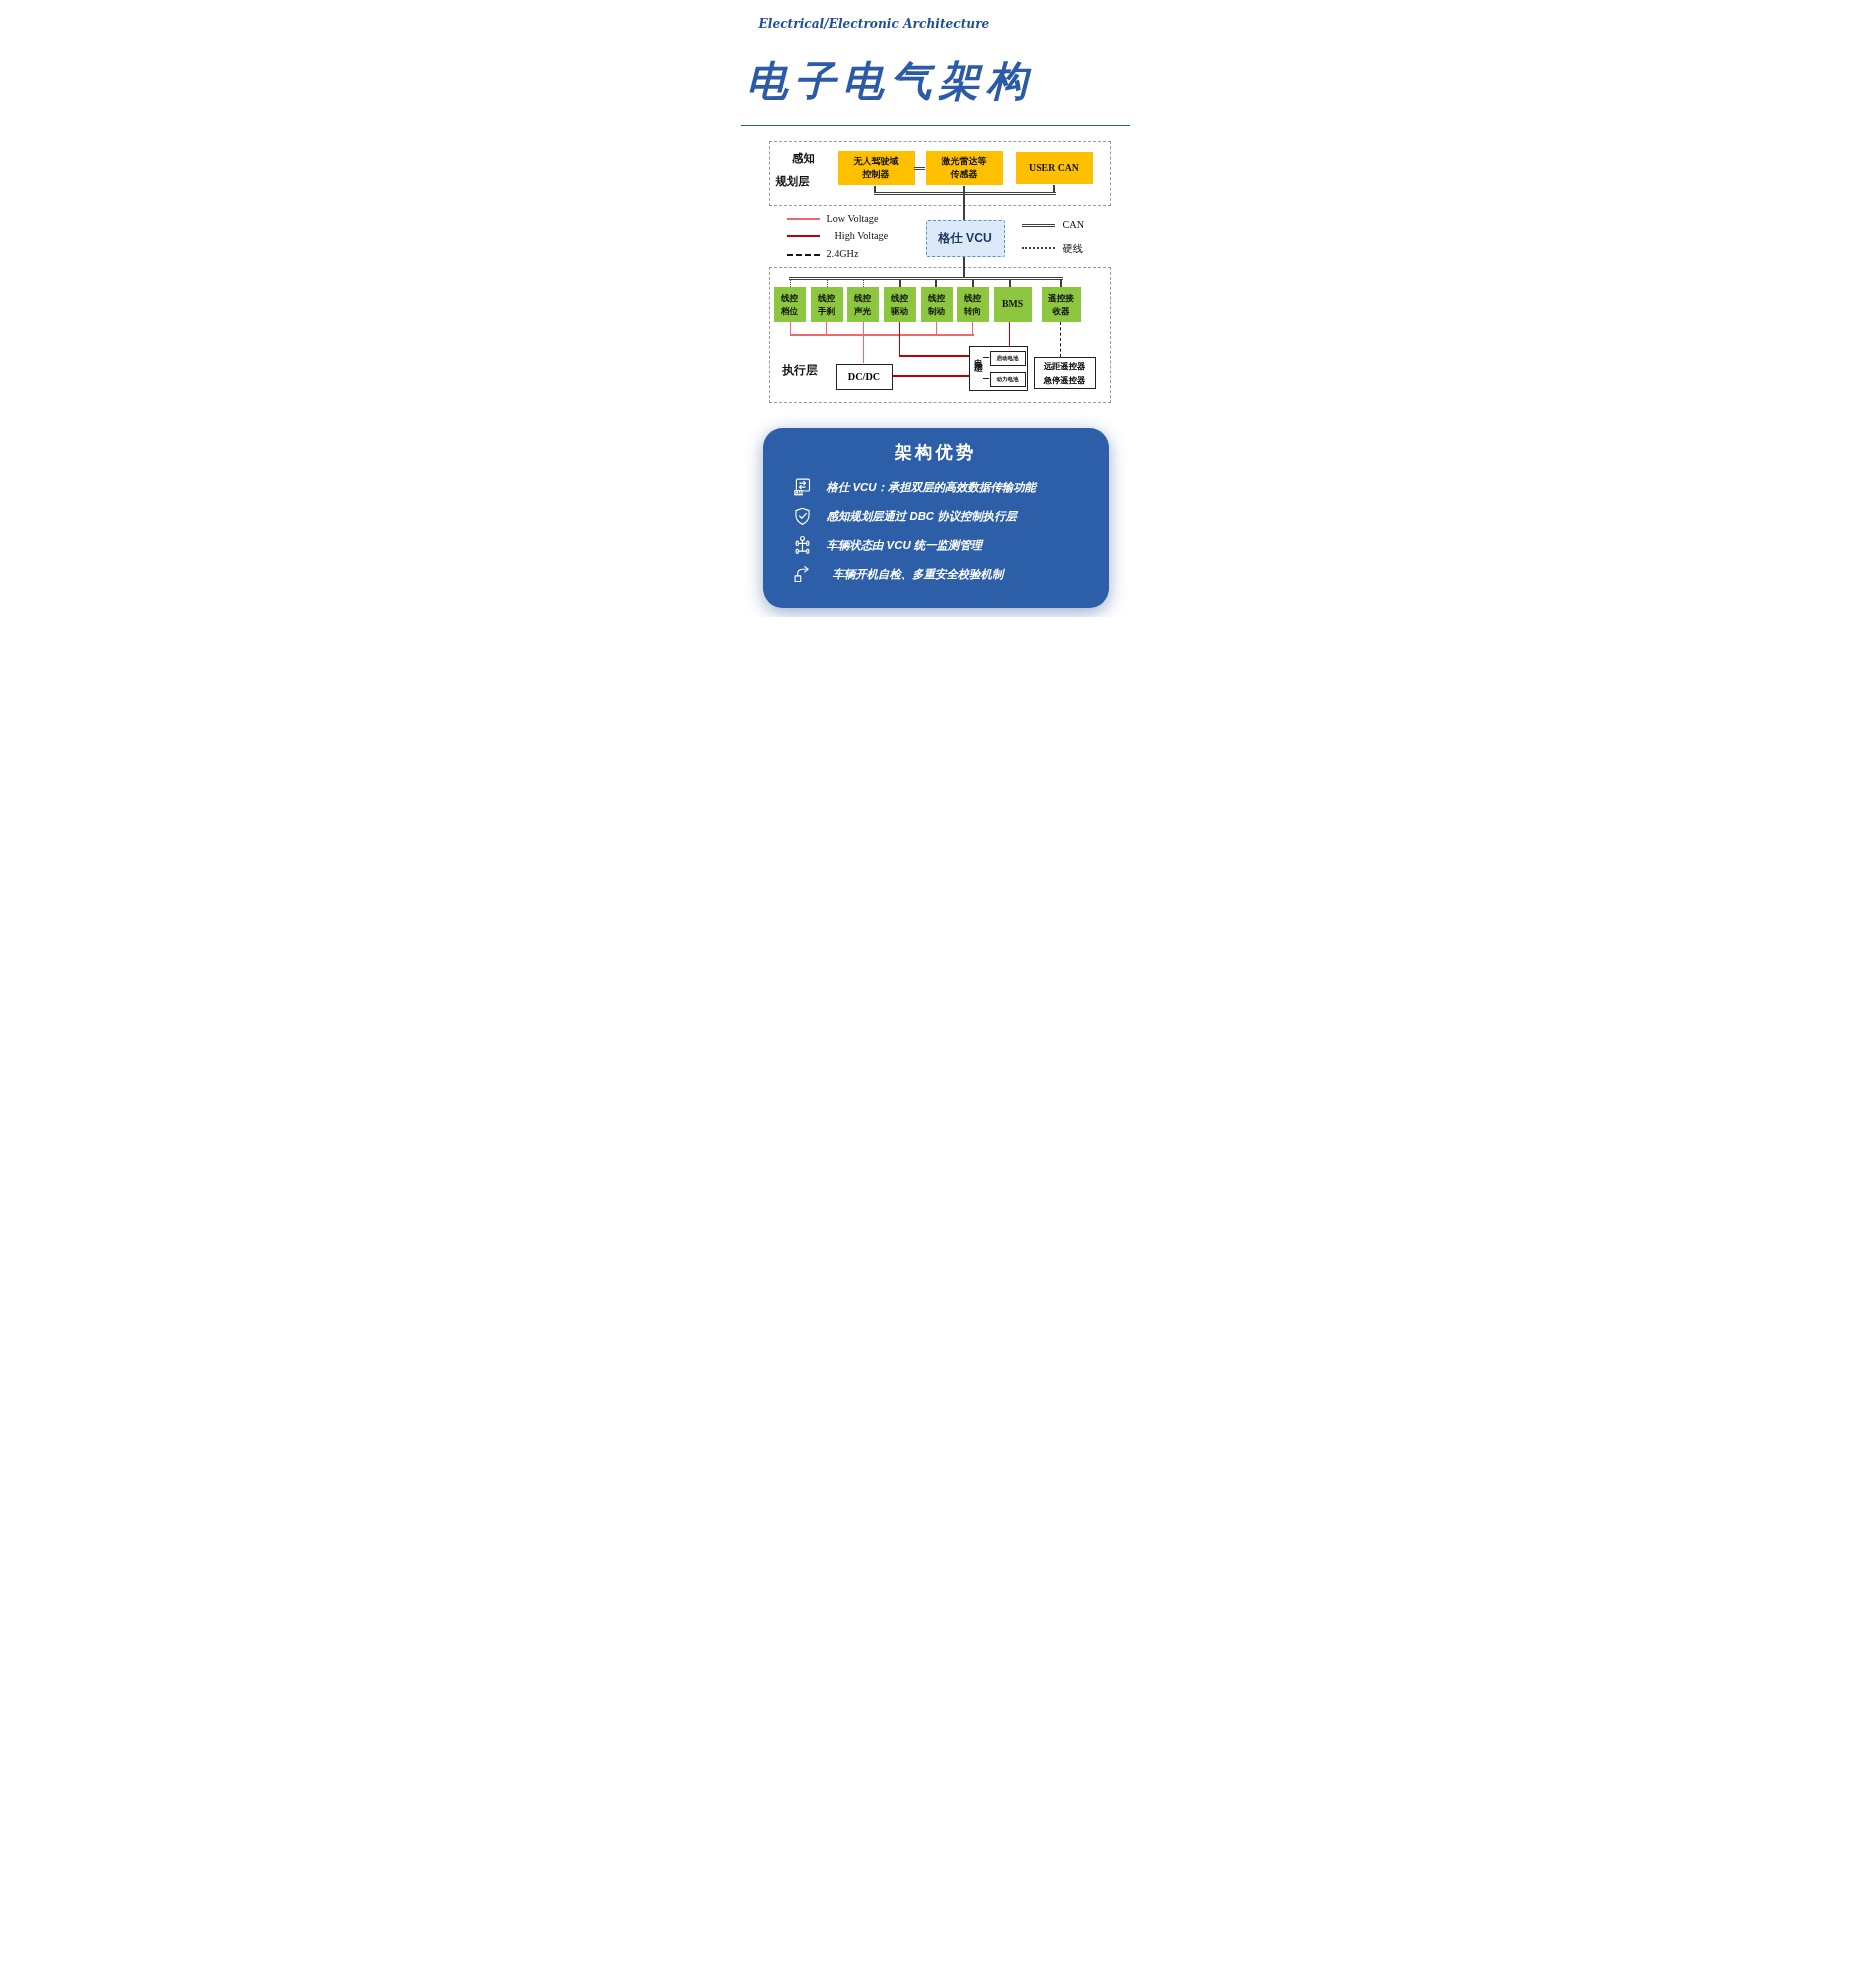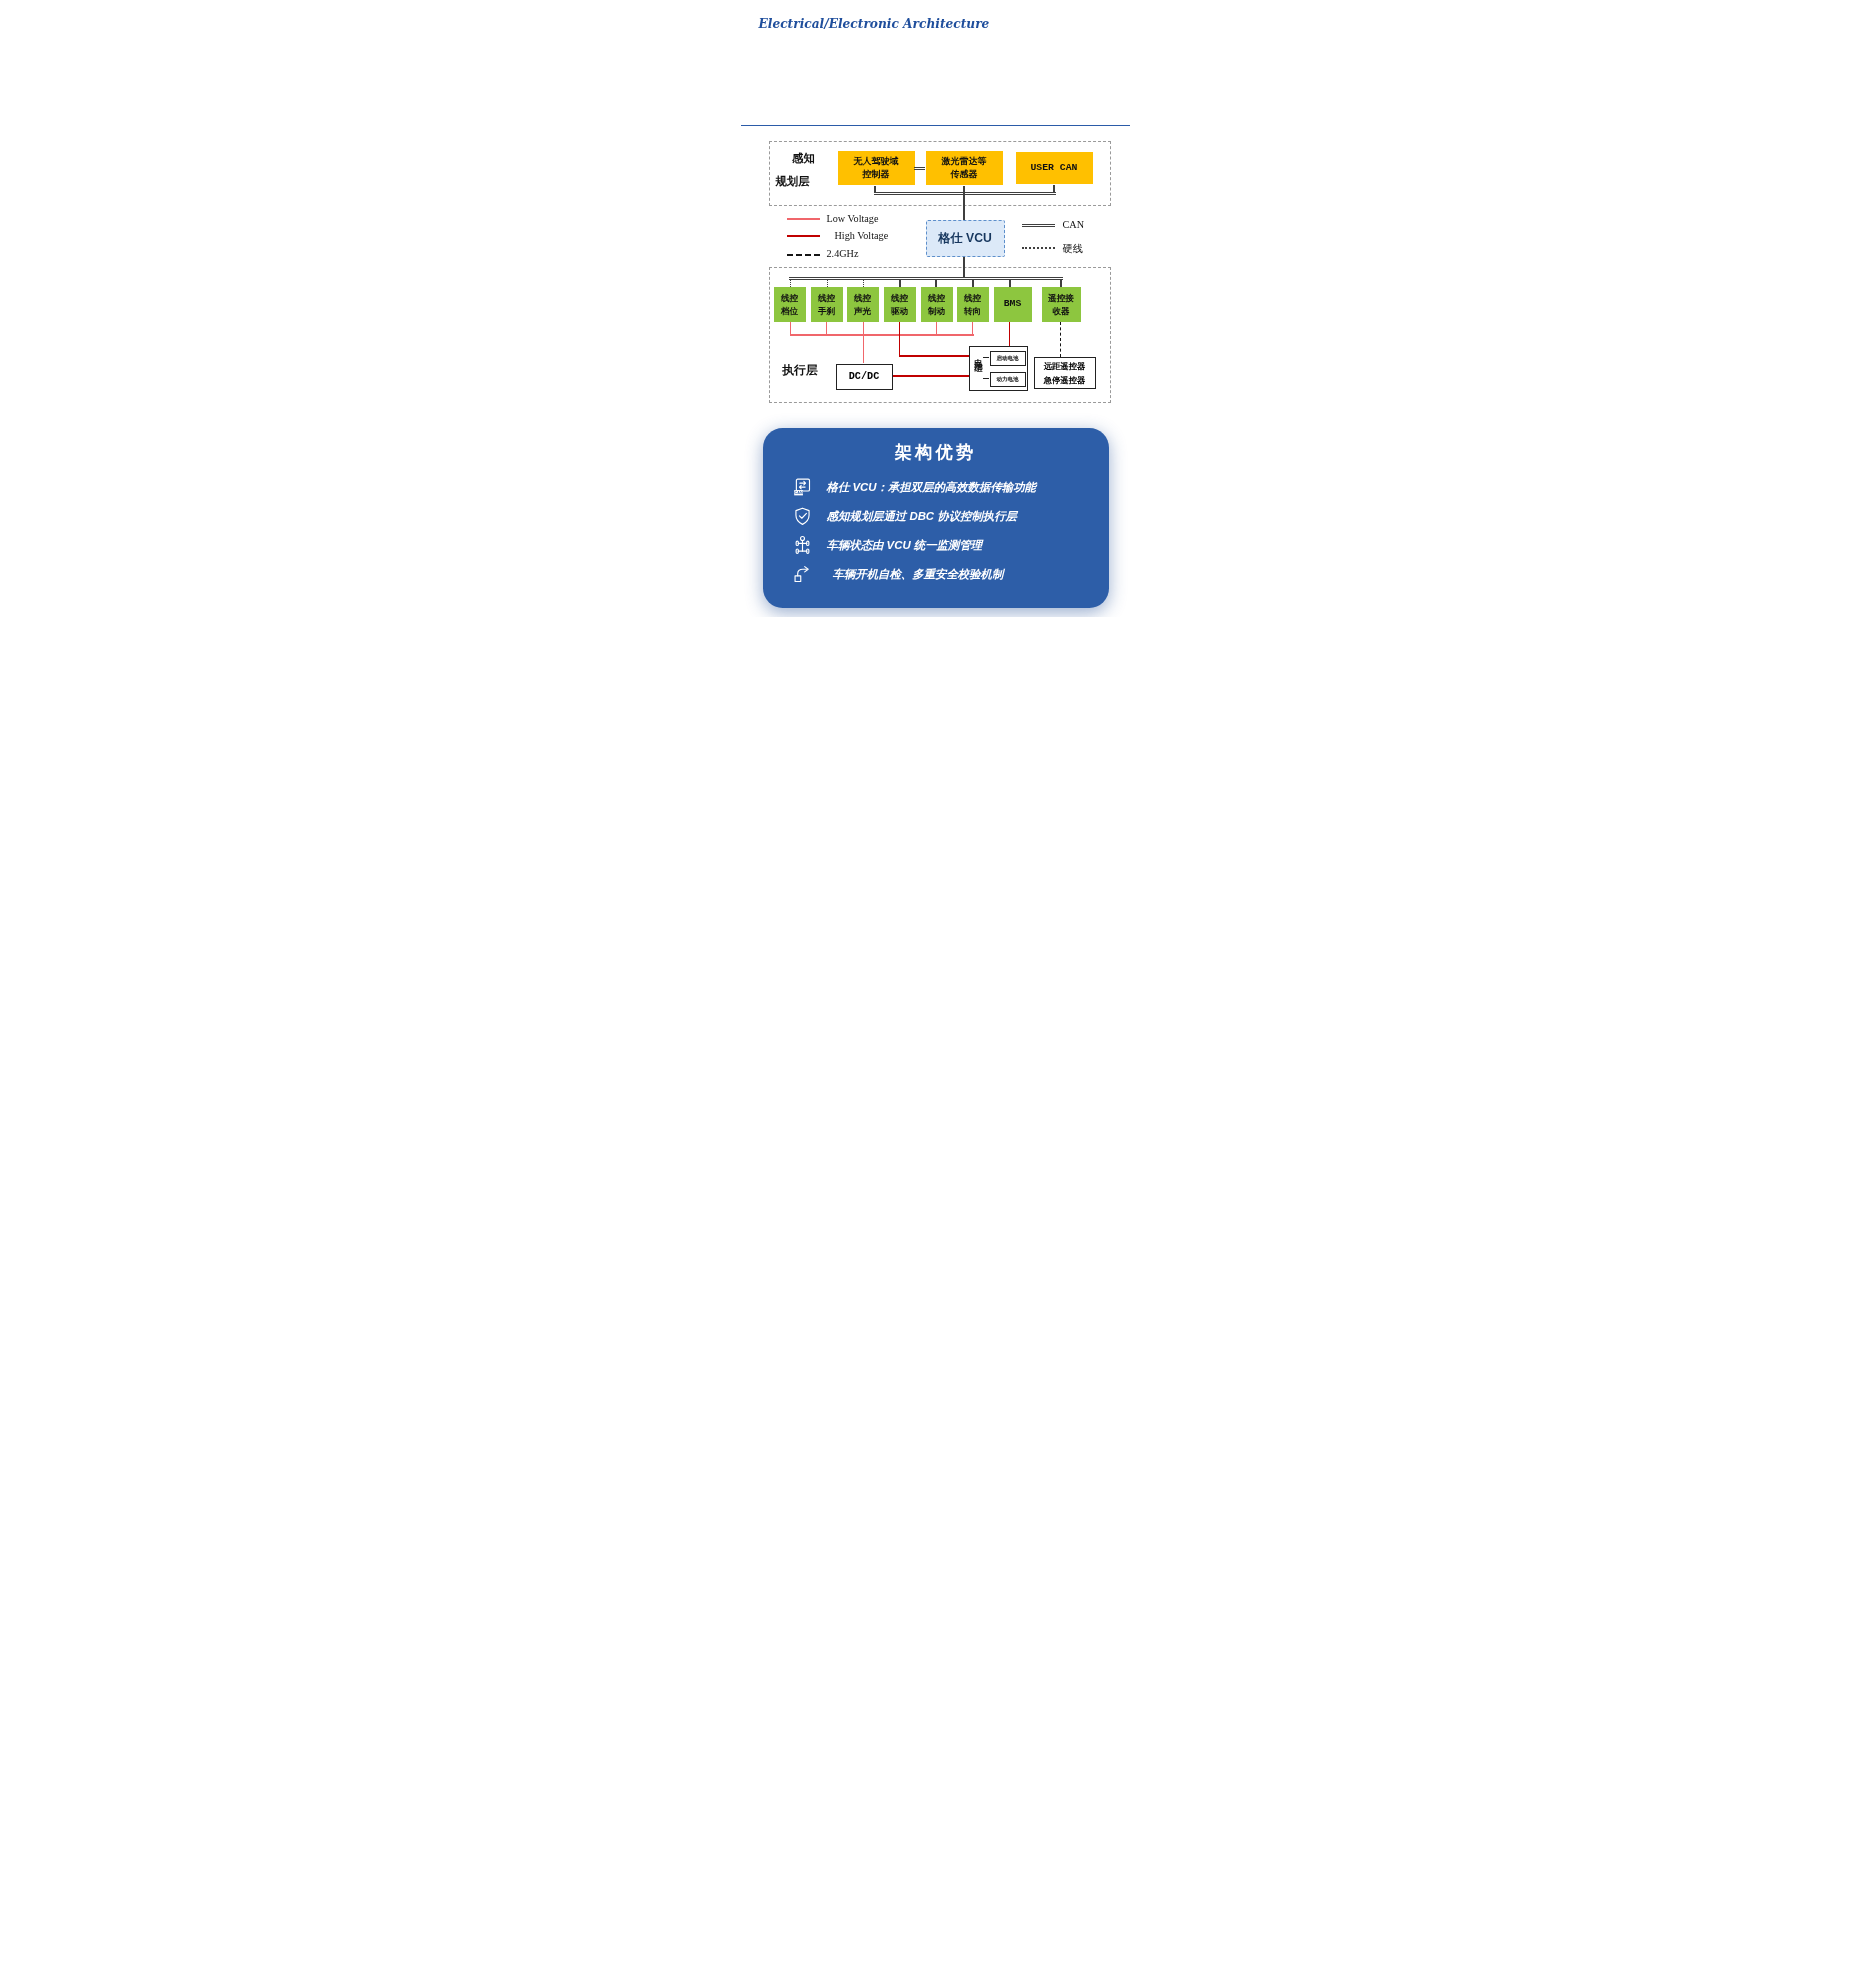--- a/index.html
+++ b/index.html
@@ -11,21 +11,21 @@
   .main-title { font-weight:bold; font-style:italic; color:#2B5BA8; font-size:41px; letter-spacing:7px; white-space:nowrap; }
   .rule { background:#2B5BA8; height:1.2px; }
 
   .layer-box { border:1.2px dashed #9a9a9a; }
   .layer-label { font-weight:bold; font-size:11.4px; color:#111; text-align:center; }
 
   .orange-node { background:#FFC000; color:#111; font-weight:bold; font-size:9px; line-height:1.5;
                  display:flex; flex-direction:column; align-items:center; justify-content:center; text-align:center; }
   .green-node  { background:#8DC63F; color:#111; font-weight:bold; font-size:8.6px; line-height:1.5;
                  display:flex; flex-direction:column; align-items:center; justify-content:center; text-align:center; }
-  .serif { font-family:Liberation Mono, monospace; }
+  .serif { font-family:Liberation Serif, serif; }
 
   
   .dline-h { height:2.8px; border-top:0.8px solid #3f3f3f; border-bottom:0.8px solid #3f3f3f; }
   .dline-v { width:2.8px;  border-left:0.8px solid #3f3f3f; border-right:0.8px solid #3f3f3f; }
   .dot-v  { width:0;  border-left:1.2px dotted #3f3f3f; }
   .dot-h  { height:0; border-top:2px dotted #3f3f3f; }
   .dash-h { height:0; border-top:2px dashed #151515; }
   .dash-v { width:0;  border-left:1.6px dashed #151515; }
   .lv { background:#F0666B; }
   .hv { background:#C00000; }
@@ -45,20 +45,21 @@
   .adv-row  { display:flex; align-items:center; gap:14px; }
   .adv-icon { width:21px; height:21px; flex:0 0 21px; }
   .adv-text { color:#fff; font-weight:bold; font-style:italic; font-size:11.4px; white-space:nowrap; }
 </style>
 </head>
 <body>
 
 <div class="page">
 
   <div class="abs script-head" style="left:57px; top:16.5px;">Electrical/Electronic Architecture</div>
+  <div class="abs main-title" style="left:45px; top:54px;">电子电气架构</div>
   <div class="abs rule" style="left:39px; top:125px; width:389px;"></div>
 
   <div class="abs layer-box" style="left:67px; top:141px; width:342px; height:65px;"></div>
   <div class="abs layer-label" style="left:77px; top:151px; width:50px;">感知</div>
   <div class="abs layer-label" style="left:66px; top:174px; width:50px;">规划层</div>
 
   <div class="abs orange-node" style="left:136px; top:151px; width:77px; height:34px;">
     <span>无人驾驶域</span>
     <span>控制器</span>
   </div>

